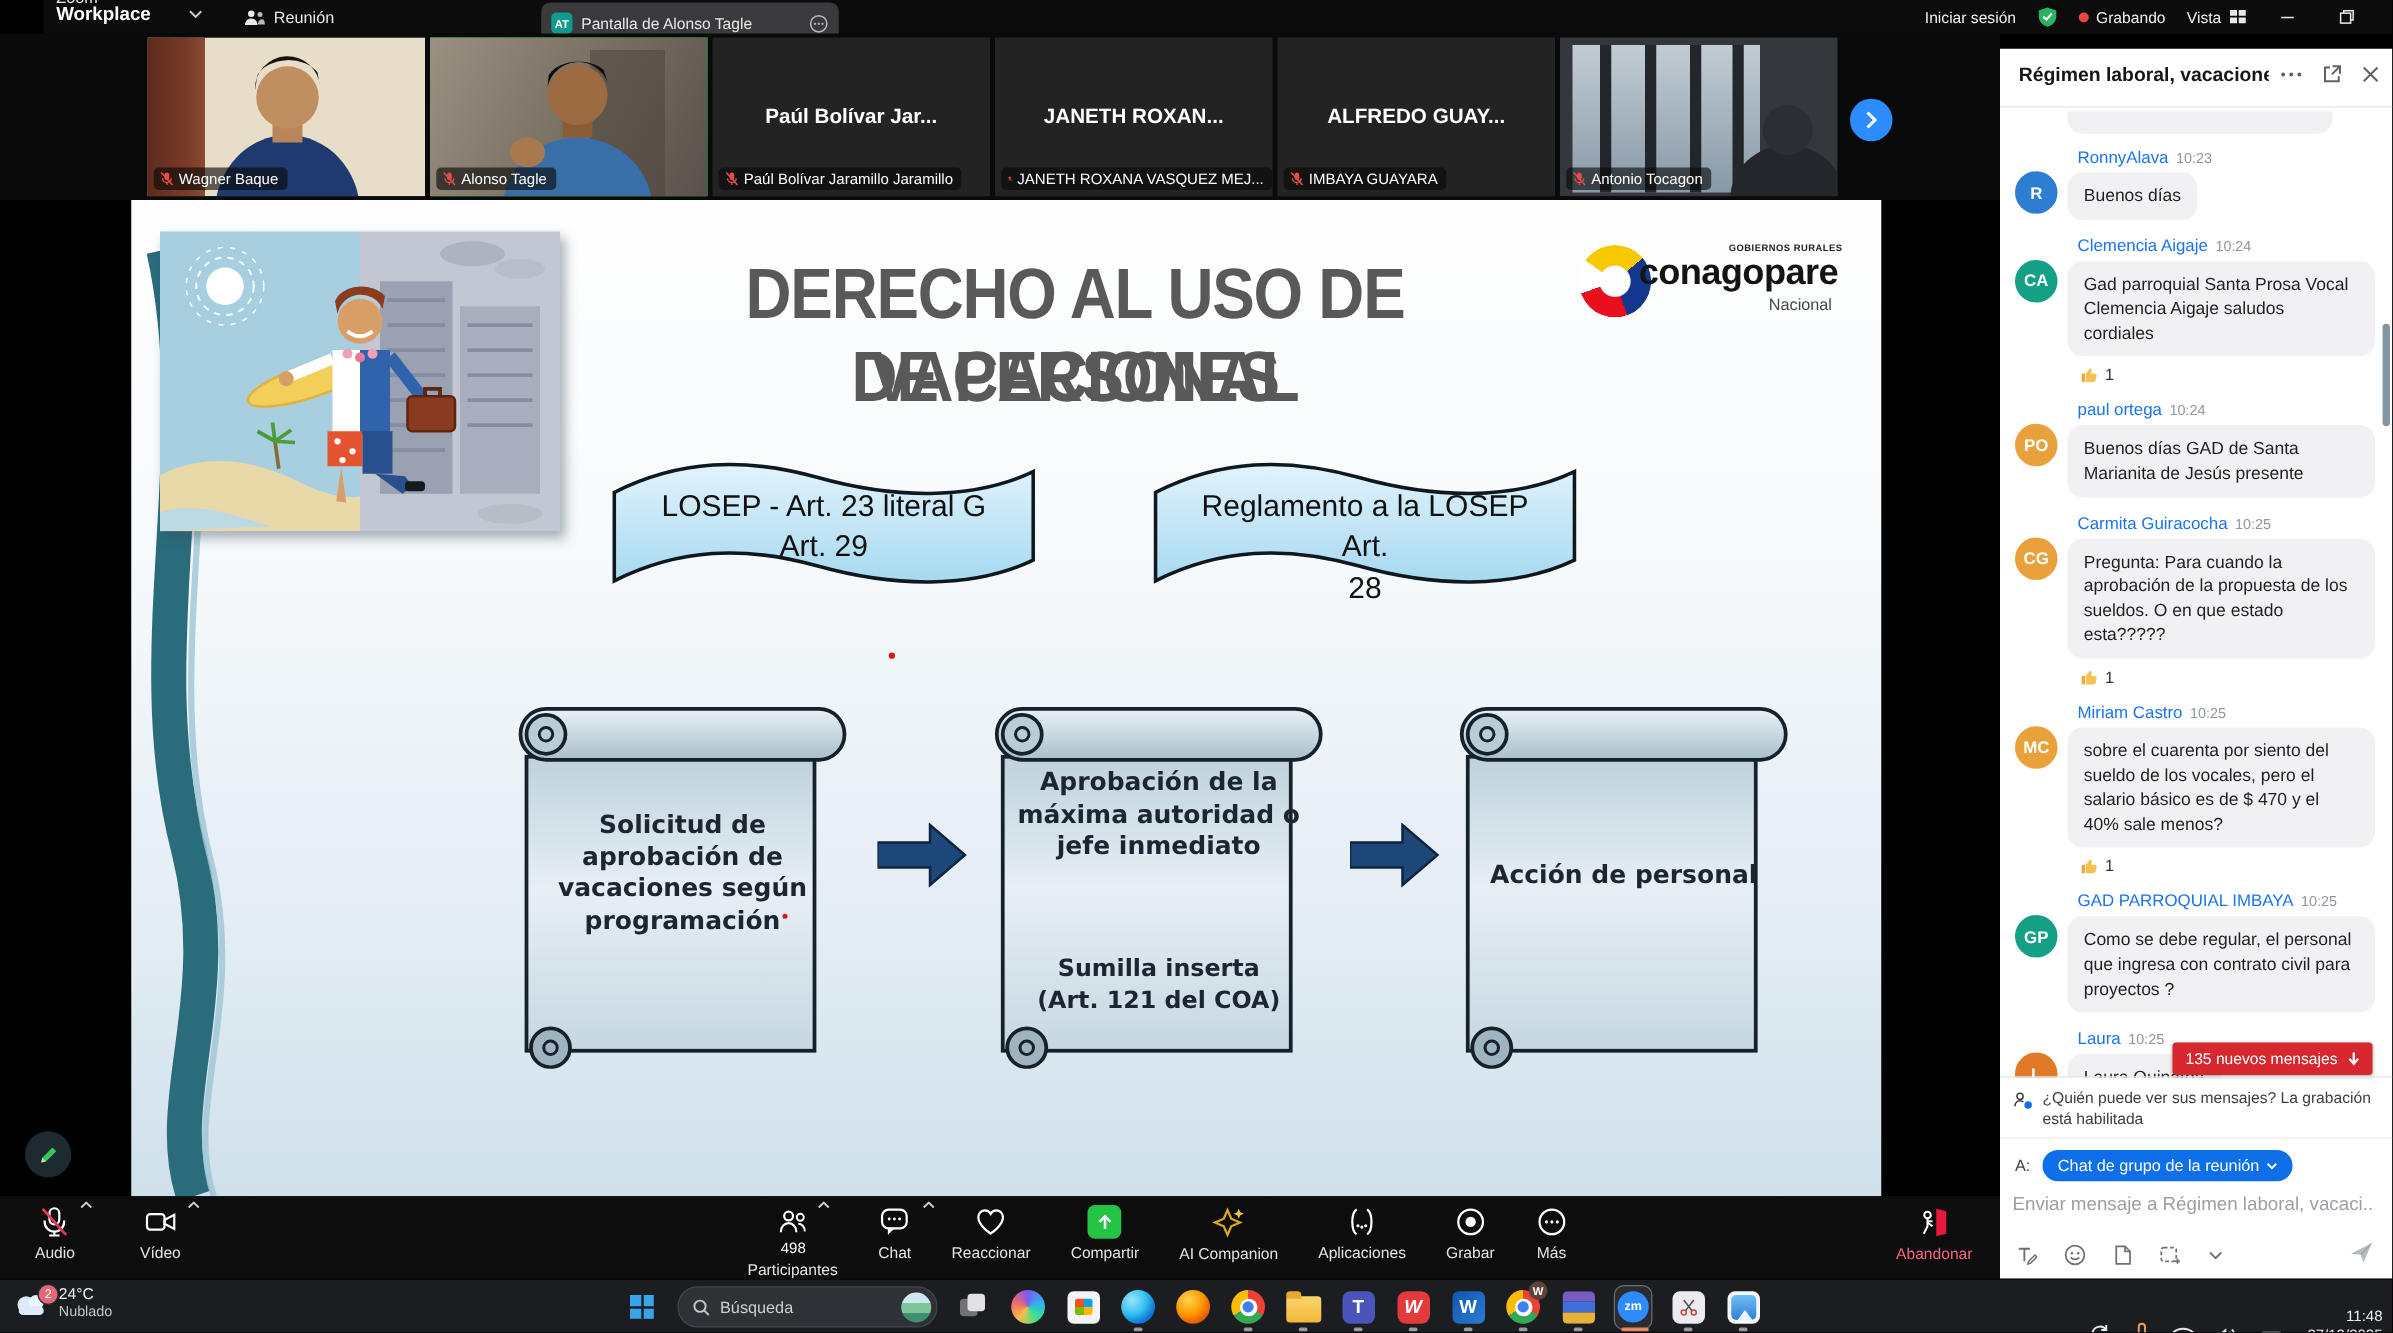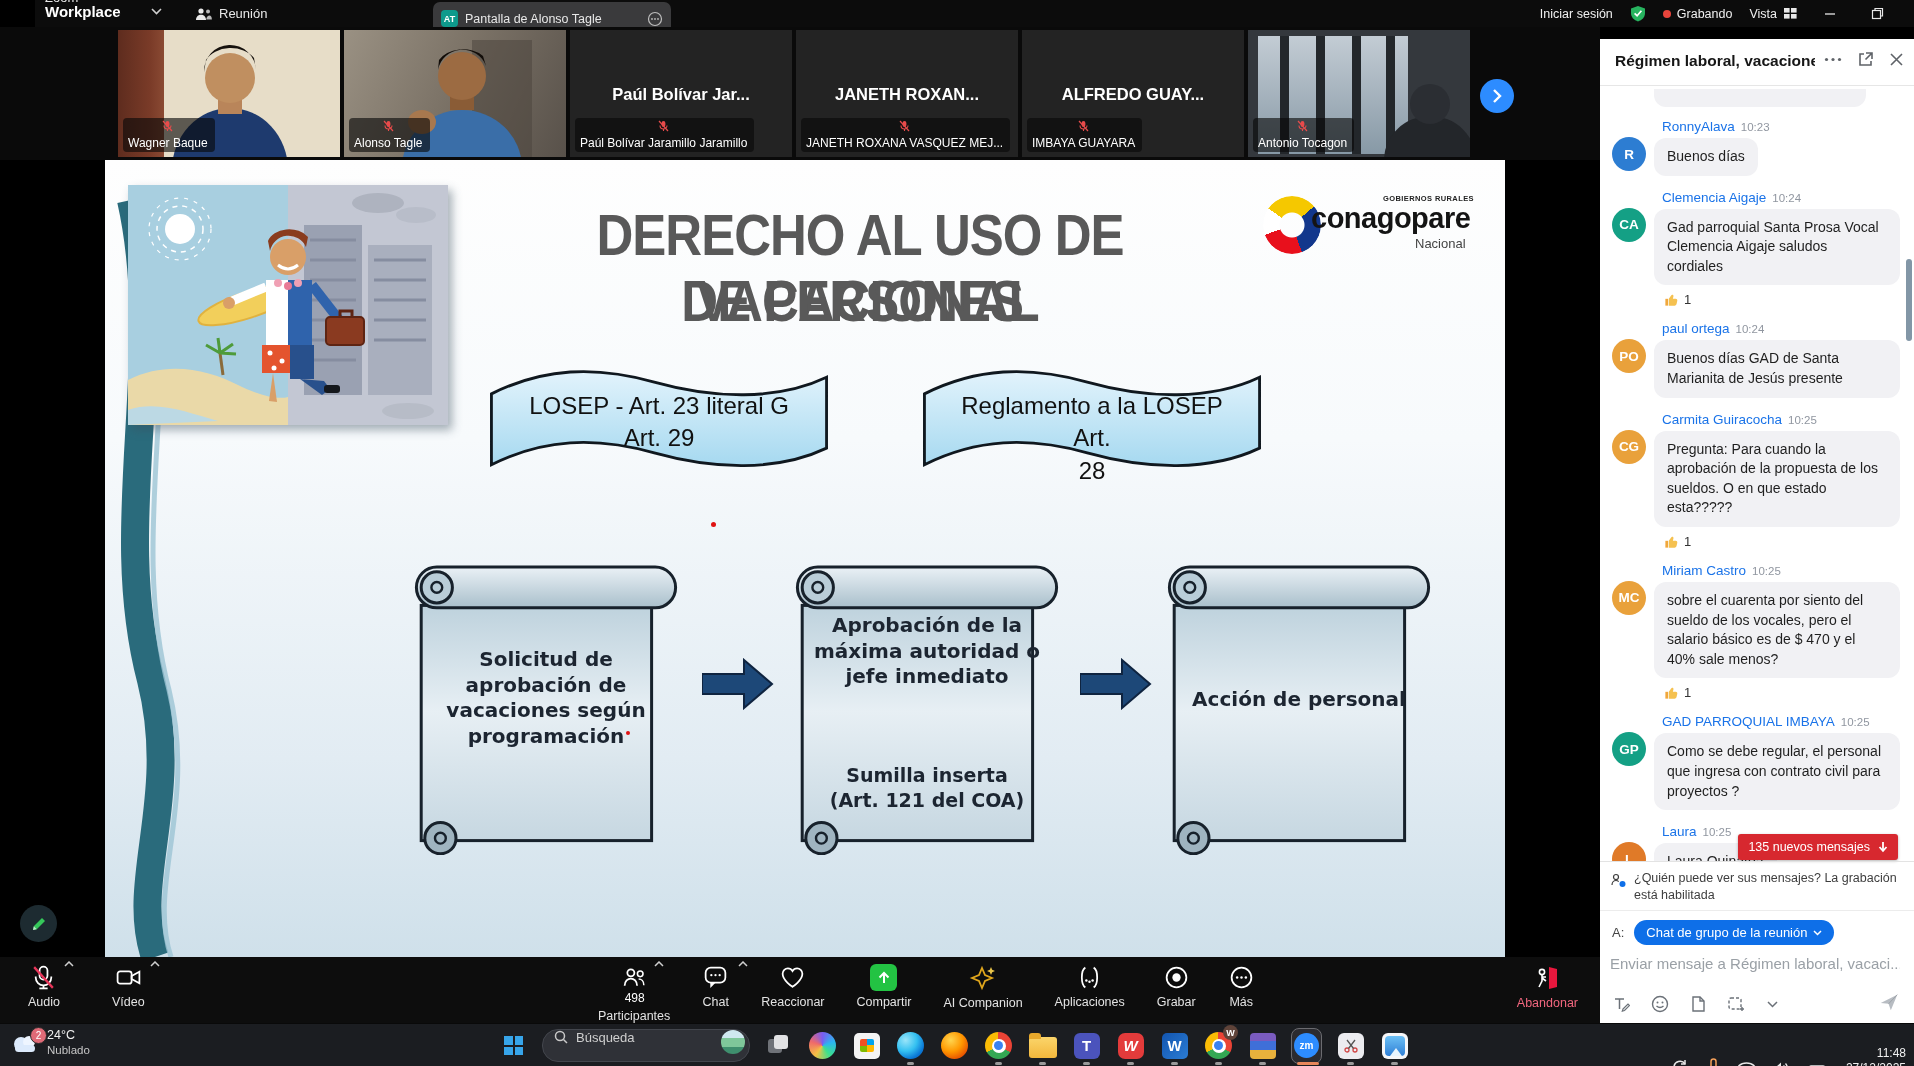--- a/index.html
+++ b/index.html
@@ -22,21 +22,21 @@
   .rec{display:flex;align-items:center;gap:6px;}
   .rec-dot{width:8px;height:8px;border-radius:50%;background:#e8453c;}
   .view{display:flex;align-items:center;gap:6px;}
   .winbtn{width:30px;height:27px;display:flex;align-items:center;justify-content:center;}
 
   
   #strip{position:absolute;left:0;top:27px;width:1600px;height:133px;background:#0a0a0a;}
   .tile{position:absolute;top:3px;width:222px;height:127px;background:#1f1f1f;overflow:hidden;}
   .tile.dark{background:#232323;}
   .tile .cname{position:absolute;left:0;right:0;top:50%;transform:translateY(-50%);text-align:center;color:#fff;font-weight:bold;font-size:16.5px;}
-  .pill{position:absolute;left:5px;bottom:5px;background:rgba(8,8,8,.62);border-radius:4px;padding:2px 7px 2px 5px;display:flex;align-items:center;gap:4px;color:#fff;font-size:12px;white-space:nowrap;max-width:205px;overflow:hidden;flex-direction:column;}
+  .pill{position:absolute;left:5px;bottom:5px;background:rgba(8,8,8,.62);border-radius:4px;padding:2px 7px 2px 5px;display:flex;align-items:center;gap:4px;color:#fff;font-size:12px;white-space:nowrap;max-width:205px;overflow:hidden;}
   .tile.active{outline:3px solid #23d959;outline-offset:-3px;}
   #next-btn{position:absolute;left:1480px;top:52px;width:34px;height:34px;border-radius:50%;background:#2d8cff;display:flex;align-items:center;justify-content:center;}
   
   .scene-wagner{width:100%;height:100%;background:#e7ddc8;position:relative;}
   .scene-wagner .door{position:absolute;left:0;top:0;width:46px;height:100%;background:linear-gradient(90deg,#5e2c1e,#7a3b28 70%,#8a4a33);}
   .scene-alonso{width:100%;height:100%;background:linear-gradient(115deg,#9a9183 0%,#7d7468 45%,#58514a 100%);position:relative;}
   .scene-antonio{width:100%;height:100%;background:#34383d;position:relative;}
   .scene-antonio .win{position:absolute;left:10px;top:6px;width:150px;height:118px;background:linear-gradient(180deg,#c3ccd4,#8799a6);}
   .scene-antonio .bar{position:absolute;top:0;bottom:0;width:9px;background:#23272b;}
 
@@ -127,21 +127,21 @@
   .w-temp{font-size:12.5px;color:#f0f0f0;line-height:15px;}
   .w-cond{font-size:11.5px;color:#c6c6c6;line-height:14px;}
   .w-badge{position:absolute;left:20px;top:-3px;width:15px;height:15px;border-radius:50%;background:#e06a77;color:#fff;font-size:10px;display:flex;align-items:center;justify-content:center;border:1px solid #2a2a2a;}
   #tb-icons{position:absolute;left:498px;top:0;height:43px;display:flex;align-items:center;gap:13px;}
   .tbi{position:relative;width:31px;height:31px;display:flex;align-items:center;justify-content:center;}
   .tbi.run::after{content:"";position:absolute;bottom:-4px;left:12px;width:7px;height:3px;border-radius:2px;background:#9a9a9a;}
   #start-btn .sq{width:19px;height:19px;background:conic-gradient(from 0deg,#37a5ea 0 90deg,#37a5ea 0 180deg,#37a5ea 0 270deg,#37a5ea 0);position:relative;}
   #start-btn .sq::before,#start-btn .sq::after{content:"";position:absolute;background:#1b1d21;}
   #start-btn .sq::before{left:0;right:0;top:8.5px;height:2px;}
   #start-btn .sq::after{top:0;bottom:0;left:8.5px;width:2px;}
-  #search-pill{width:208px;height:33px;border-radius:16px;background:#2f3137;border:1px solid #43464d;display:flex;align-items:flex-start;gap:8px;padding:0 4px 0 11px;box-sizing:border-box;}
+  #search-pill{width:208px;height:33px;border-radius:16px;background:#2f3137;border:1px solid #43464d;display:flex;align-items:center;gap:8px;padding:0 4px 0 11px;box-sizing:border-box;}
   #search-pill .stext{flex:1;color:#cfcfcf;font-size:13px;}
   #search-img{width:24px;height:24px;border-radius:50%;background:linear-gradient(180deg,#cfe8ef 0 35%,#7fc79a 35% 70%,#3f8f6e 70%);}
   .ic-circle{width:27px;height:27px;border-radius:50%;}
   #ic-copilot{background:conic-gradient(#7a5cf0,#2bb5f0,#3ce08c,#f5c044,#ef6a6a,#7a5cf0);}
   #ic-edge{background:radial-gradient(circle at 32% 30%,#9be5f9,#35c1f1 42%,#0a78d6 72%,#174f9e);}
   #ic-firefox{background:radial-gradient(circle at 36% 30%,#ffd54f,#ff9800 45%,#e65100 78%,#b71c1c);}
   .chrome-ic{position:relative;width:27px;height:27px;border-radius:50%;background:conic-gradient(#ea4335 0 120deg,#34a853 0 240deg,#fbbc05 0 360deg);}
   .chrome-ic::before{content:"";position:absolute;left:6.5px;top:6.5px;width:14px;height:14px;border-radius:50%;background:#fff;}
   .chrome-ic::after{content:"";position:absolute;left:9px;top:9px;width:9px;height:9px;border-radius:50%;background:#3b82f0;}
   #ic-store{width:26px;height:26px;border-radius:5px;background:#f4f4f4;display:flex;align-items:center;justify-content:center;}

